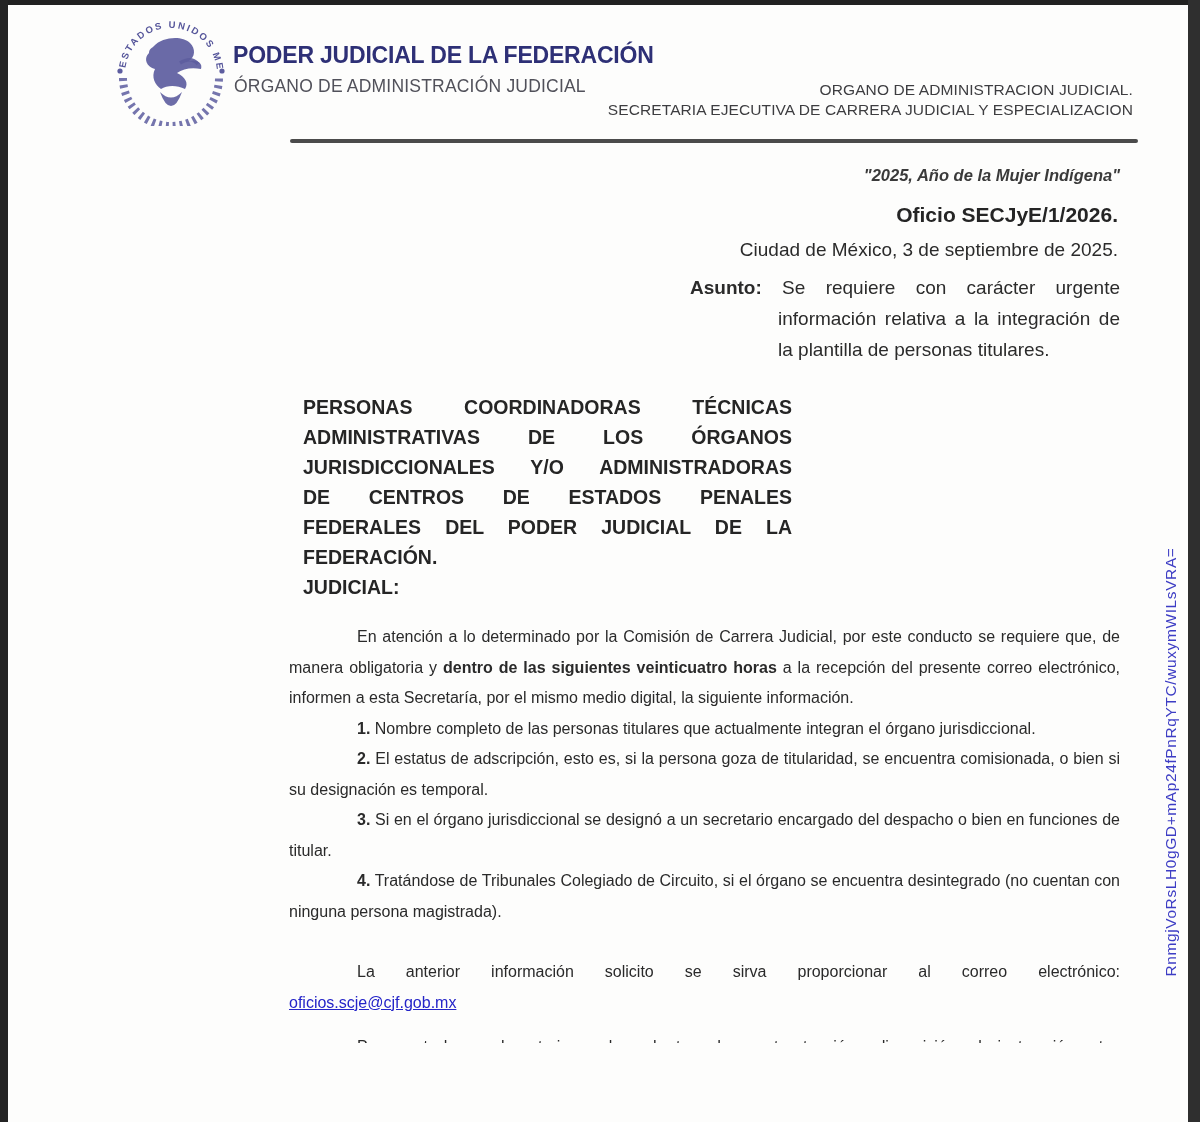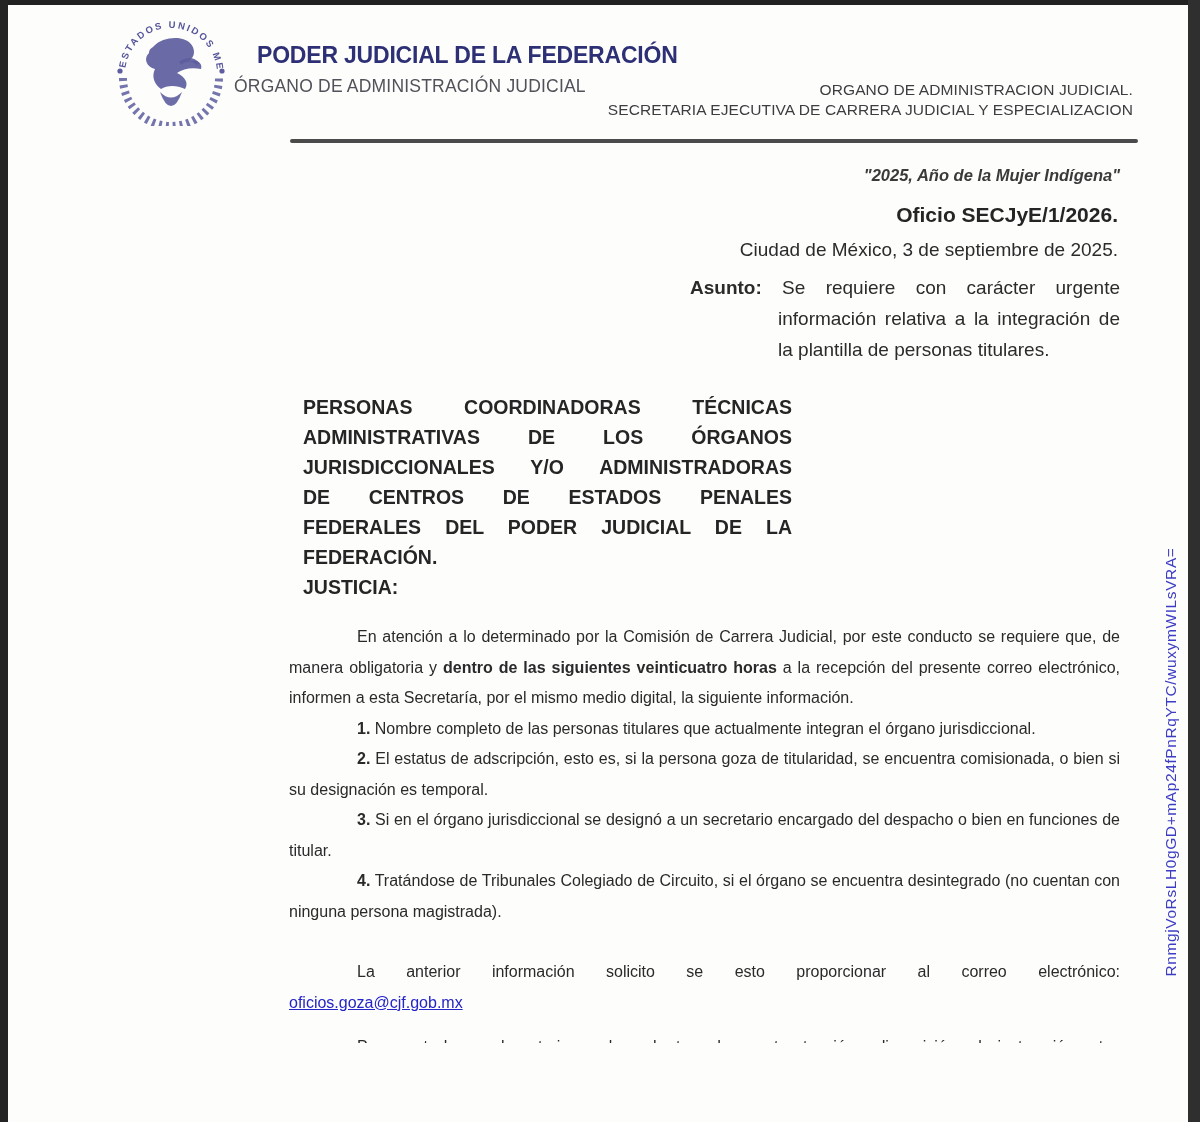--- a/index.html
+++ b/index.html
@@ -7,21 +7,21 @@
     position:relative;width:1200px;height:1122px;background:#fdfdfc;overflow:hidden;
     font-family:"Liberation Sans","DejaVu Sans",sans-serif;color:#282828;
   }
   .frame-top{position:absolute;top:0;left:0;width:100%;height:5px;background:#212121;}
   .frame-left{position:absolute;top:0;left:0;width:8px;height:100%;background:#242424;}
   .frame-right{position:absolute;top:0;right:0;width:12px;height:100%;background:#2f2f2f;}
 
   .seal{position:absolute;left:110px;top:8px;width:122px;height:118px;}
 
   .org-title{position:absolute;left:233px;top:42px;font-size:23px;font-weight:700;
-    letter-spacing:-0.2px;color:#2e3076;white-space:nowrap;margin-left:24px;}
+    letter-spacing:-0.2px;color:#2e3076;white-space:nowrap;}
   .org-subtitle{position:absolute;left:234px;top:76px;font-size:17.5px;color:#51515a;
     letter-spacing:0.2px;white-space:nowrap;}
   .office-block{position:absolute;right:67px;top:80px;text-align:right;font-size:15.5px;
     line-height:19.5px;color:#3d3d40;letter-spacing:0.1px;}
   .rule{position:absolute;left:290px;top:139px;width:848px;height:4px;background:#4b4b4b;border-radius:2px;}
 
   .motto{position:absolute;right:80px;top:166px;font-size:16.5px;font-weight:700;
     font-style:italic;color:#3a3a3a;}
   .oficio{position:absolute;right:82px;top:203px;font-size:21px;font-weight:700;color:#252525;}
   .place-date{position:absolute;right:82px;top:239px;font-size:19px;color:#2b2b2b;}
@@ -82,31 +82,31 @@
   <div class="place-date">Ciudad de México, 3 de septiembre de 2025.</div>
   <div class="asunto"><span class="b">Asunto: </span><span>Se requiere con carácter urgente información relativa a la integración de la plantilla de personas titulares.</span></div>
 
   <div class="addressee">
     <div class="jline">PERSONAS COORDINADORAS TÉCNICAS</div>
     <div class="jline">ADMINISTRATIVAS DE LOS ÓRGANOS</div>
     <div class="jline">JURISDICCIONALES Y/O ADMINISTRADORAS</div>
     <div class="jline">DE CENTROS DE ESTADOS PENALES</div>
     <div class="jline">FEDERALES DEL PODER JUDICIAL DE LA</div>
     <div>FEDERACIÓN.</div>
-    <div>JUSTICIA:</div>
+    <div>JUDICIAL:</div>
   </div>
 
   <div class="body-flow">
     <p class="par"><span>En atención a lo determinado por la Comisión de Carrera Judicial, por este conducto se requiere que, de manera obligatoria y </span><span class="b">dentro de las siguientes veinticuatro horas</span><span> a la recepción del presente correo electrónico, informen a esta Secretaría, por el mismo medio digital, la siguiente información.</span></p>
     <p class="par"><span class="b">1.</span><span> Nombre completo de las personas titulares que actualmente integran el órgano jurisdiccional.</span></p>
     <p class="par"><span class="b">2.</span><span> El estatus de adscripción, esto es, si la persona goza de titularidad, se encuentra comisionada, o bien si su designación es temporal.</span></p>
     <p class="par"><span class="b">3.</span><span> Si en el órgano jurisdiccional se designó a un secretario encargado del despacho o bien en funciones de titular.</span></p>
     <p class="par"><span class="b">4.</span><span> Tratándose de Tribunales Colegiado de Circuito, si el órgano se encuentra desintegrado (no cuentan con ninguna persona magistrada).</span></p>
-    <p class="closing">La anterior información solicito se esto proporcionar al correo electrónico:</p>
+    <p class="closing">La anterior información solicito se sirva proporcionar al correo electrónico:</p>
     <p class="email-line">
-      <a class="email" href="#">oficios.goza@cjf.gob.mx</a>
+      <a class="email" href="#">oficios.scje@cjf.gob.mx</a>
     </p>
     <p class="clipped">Por cuanto hace a lo anterior, se les exhorta a dar pronta atención y disposición a la instrucción antes citada.</p>
   </div>
 
   <div class="vcode">RnmgjVoRsLH0gGD+mAp24fPnRqYTC/wuxymWILsVRA=</div>
 
 </div>
 
 </body></html>

